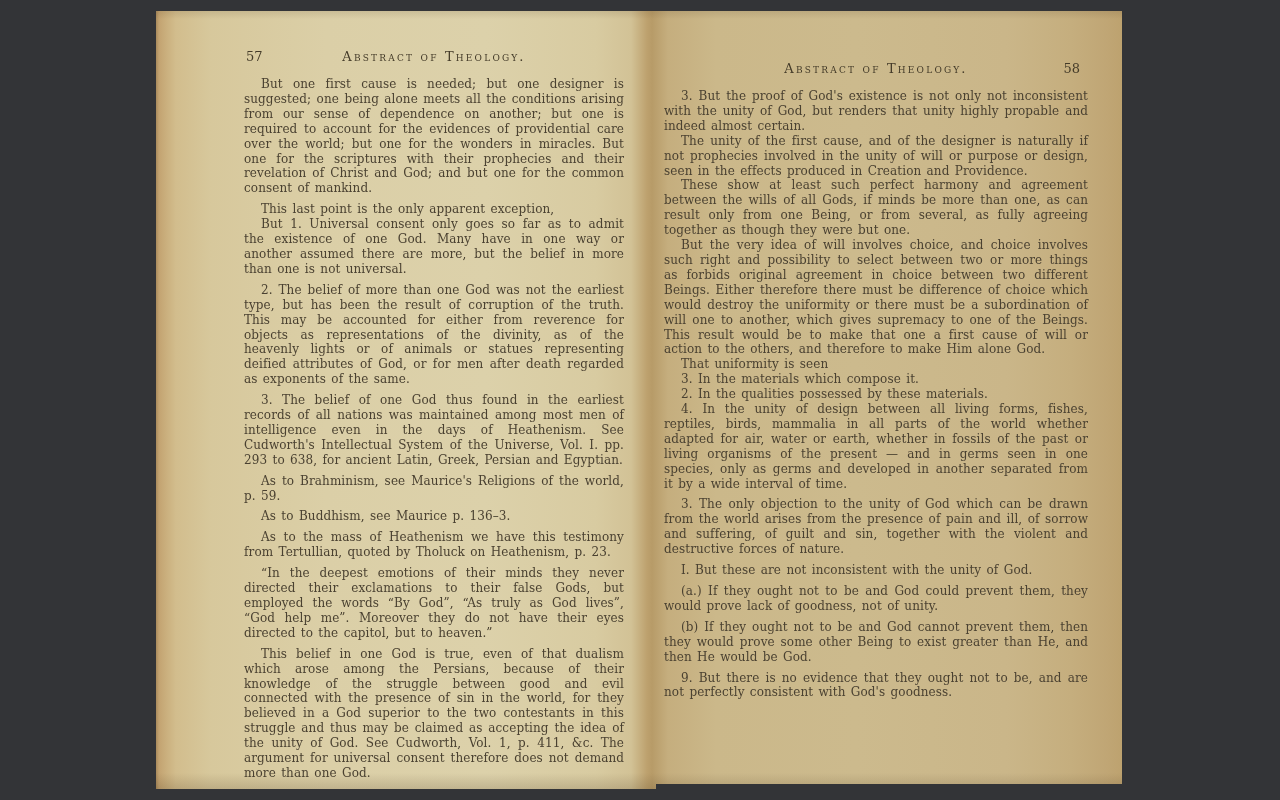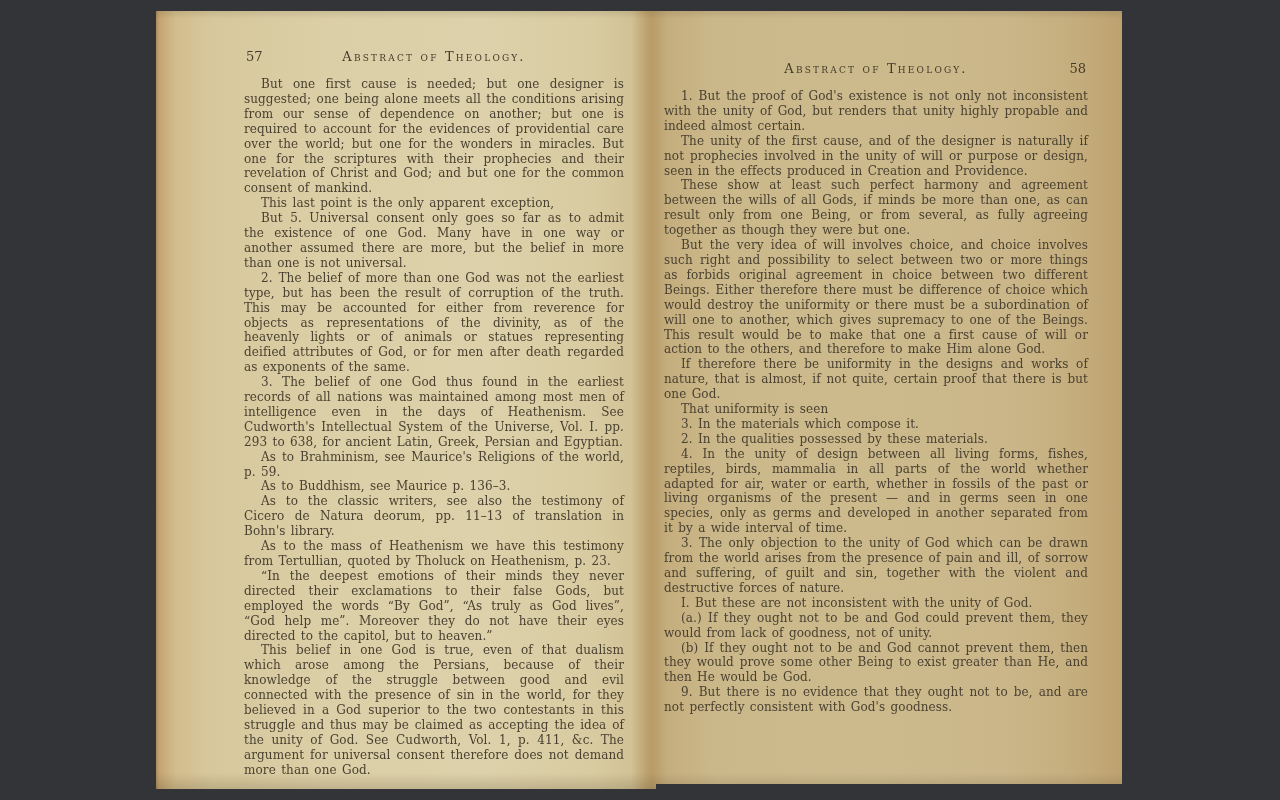--- a/index.html
+++ b/index.html
@@ -61,73 +61,71 @@
     letter-spacing: 2.2px;
     font-size: 13px;
     color: #443b29;
   }
   .pageno {
     position: absolute; top: 0;
     font-size: 13px;
     color: #443b29;
   }
   .page-left  .pageno { left: 2px; }
-  .page-right .pageno { right: 2px; }
+  .page-right .pageno { right: 8px; }
 
   .page p {
     margin: 0;
     font-size: 12px;
     line-height: 14.9px;
     text-align: justify;
     text-indent: 17px;
     word-spacing: 1.4px;
     letter-spacing: 0.1px;
   }
-  .page p.gap { margin-top: 0; }
+  .page p.gap { margin-top: 6px; }
 </style>
 </head>
 <body>
 
 <div class="viewer">
   <div class="scan">
 
     <div class="page page-left">
       <div class="header">
         <span class="pageno">57</span>
         <span class="running-title">Abstract of Theology.</span>
       </div>
       <p class="gap">But one first cause is needed; but one designer is suggested; one being alone meets all the conditions arising from our sense of dependence on another; but one is required to account for the evidences of providential care over the world; but one for the wonders in miracles.  But one for the scriptures with their prophecies and their revelation of Christ and God; and but one for the common consent of mankind.</p>
       <p class="gap">This last point is the only apparent exception,</p>
-      <p>But 5. Universal consent only goes so far as to admit the existence of one God.  Many have in one way or another assumed there are more, but the belief in more than one is not universal.</p>
+      <p>But 1. Universal consent only goes so far as to admit the existence of one God.  Many have in one way or another assumed there are more, but the belief in more than one is not universal.</p>
       <p class="gap">2.  The belief of more than one God was not the earliest type, but has been the result of corruption of the truth.  This may be accounted for either from reverence for objects as representations of the divinity, as of the heavenly lights or of animals or statues representing deified attributes of God, or for men after death regarded as exponents of the same.</p>
       <p class="gap">3.  The belief of one God thus found in the earliest records of all nations was maintained among most men of intelligence even in the days of Heathenism.  See Cudworth's Intellectual System of the Universe, Vol. I. pp. 293 to 638, for ancient Latin, Greek, Persian and Egyptian.</p>
       <p class="gap">As to Brahminism, see Maurice's Religions of the world, p. 59.</p>
       <p class="gap">As to Buddhism, see Maurice p. 136–3.</p>
-      <p class="gap">As to the classic writers, see also the testimony of Cicero de Natura deorum, pp. 11–13 of translation in Bohn's library.</p>
       <p class="gap">As to the mass of Heathenism we have this testimony from Tertullian, quoted by Tholuck on Heathenism, p. 23.</p>
       <p class="gap">“In the deepest emotions of their minds they never directed their exclamations to their false Gods, but employed the words “By God”, “As truly as God lives”, “God help me”.  Moreover they do not have their eyes directed to the capitol, but to heaven.”</p>
       <p class="gap">This belief in one God is true, even of that dualism which arose among the Persians, because of their knowledge of the struggle between good and evil connected with the presence of sin in the world, for they believed in a God superior to the two contestants in this struggle and thus may be claimed as accepting the idea of the unity of God.  See Cudworth, Vol. 1, p. 411, &amp;c.  The argument for universal consent therefore does not demand more than one God.</p>
     </div>
 
     <div class="page page-right">
       <div class="header">
         <span class="running-title">Abstract of Theology.</span>
         <span class="pageno">58</span>
       </div>
-      <p class="gap">1.  But the proof of God's existence is not only not inconsistent with the unity of God, but renders that unity highly propable and indeed almost certain.</p>
+      <p class="gap">3.  But the proof of God's existence is not only not inconsistent with the unity of God, but renders that unity highly propable and indeed almost certain.</p>
       <p>The unity of the first cause, and of the designer is naturally if not prophecies involved in the unity of will or purpose or design, seen in the effects produced in Creation and Providence.</p>
       <p>These show at least such perfect harmony and agreement between the wills of all Gods, if minds be more than one, as can result only from one Being, or from several, as fully agreeing together as though they were but one.</p>
       <p>But the very idea of will involves choice, and choice involves such right and possibility to select between two or more things as forbids original agreement in choice between two different Beings.  Either therefore there must be difference of choice which would destroy the uniformity or there must be a subordination of will one to another, which gives supremacy to one of the Beings.  This result would be to make that one a first cause of will or action to the others, and therefore to make Him alone God.</p>
-      <p>If therefore there be uniformity in the designs and works of nature, that is almost, if not quite, certain proof that there is but one God.</p>
       <p>That uniformity is seen</p>
       <p>3.  In the materials which compose it.</p>
       <p>2.  In the qualities possessed by these materials.</p>
       <p>4.  In the unity of design between all living forms, fishes, reptiles, birds, mammalia in all parts of the world whether adapted for air, water or earth, whether in fossils of the past or living organisms of the present — and in germs seen in one species, only as germs and developed in another separated from it by a wide interval of time.</p>
       <p class="gap">3.  The only objection to the unity of God which can be drawn from the world arises from the presence of pain and ill, of sorrow and suffering, of guilt and sin, together with the violent and destructive forces of nature.</p>
       <p class="gap">I.  But these are not inconsistent with the unity of God.</p>
-      <p class="gap">(a.)  If they ought not to be and God could prevent them, they would from lack of goodness, not of unity.</p>
+      <p class="gap">(a.)  If they ought not to be and God could prevent them, they would prove lack of goodness, not of unity.</p>
       <p class="gap">(b)  If they ought not to be and God cannot prevent them, then they would prove some other Being to exist greater than He, and then He would be God.</p>
       <p class="gap">9.  But there is no evidence that they ought not to be, and are not perfectly consistent with God's goodness.</p>
     </div>
 
     <div class="page-step"></div>
   </div>
 </div>
 
 </body></html>

